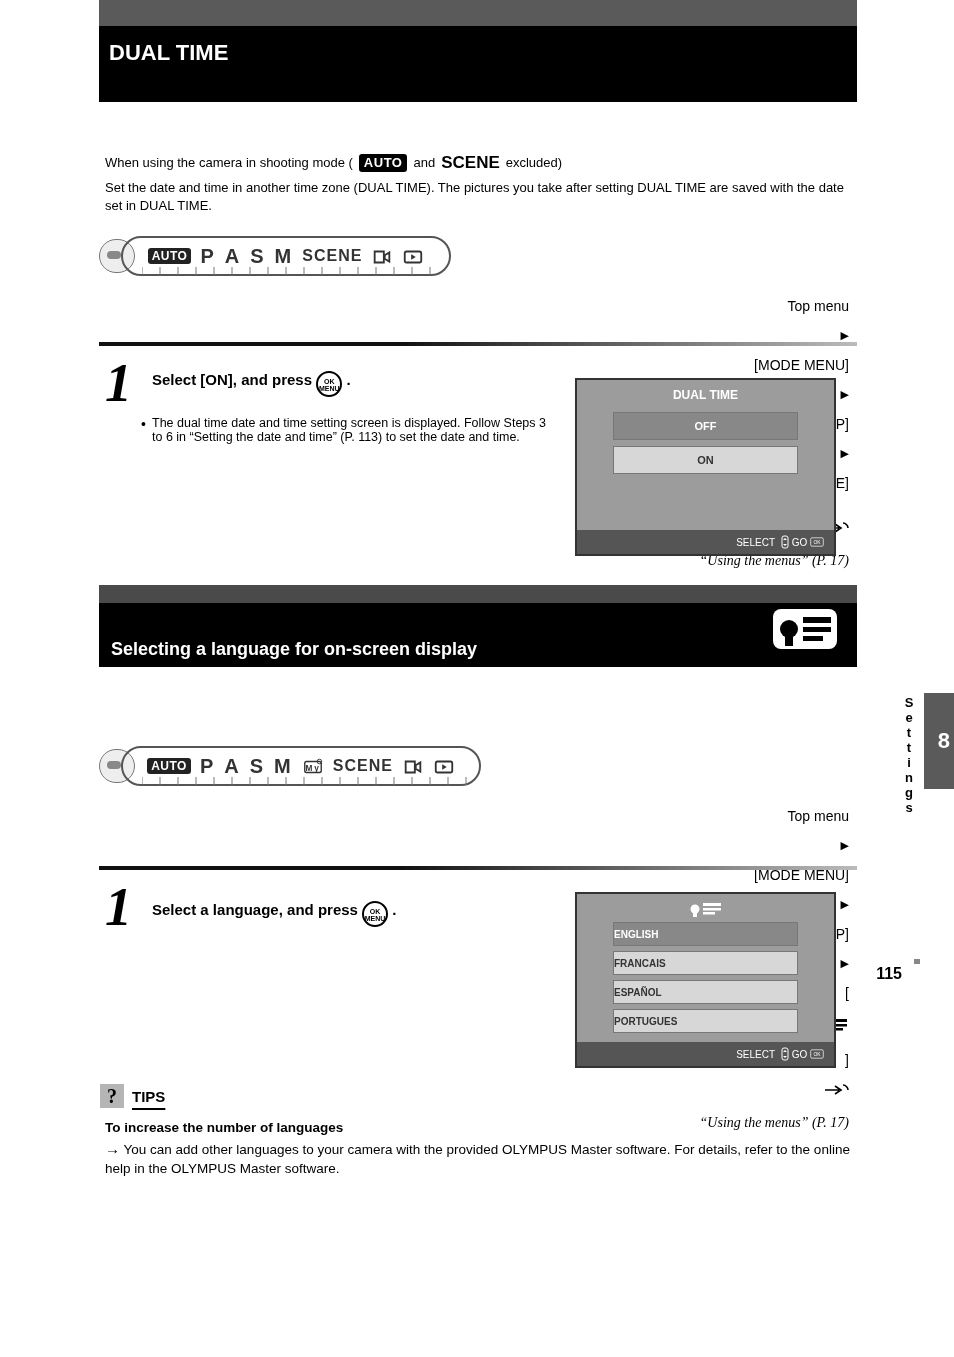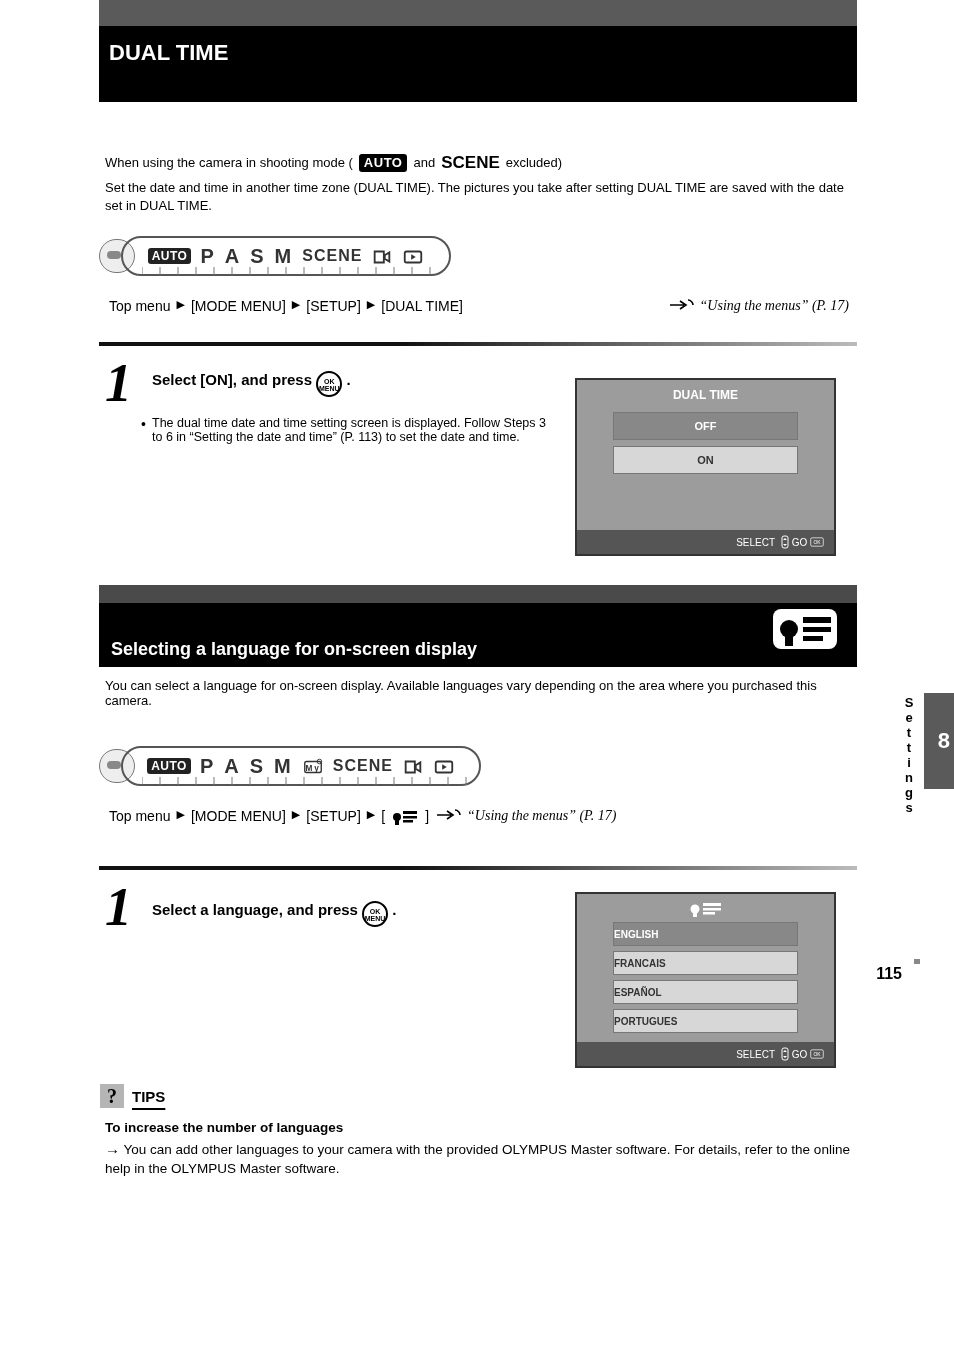--- a/index.html
+++ b/index.html
@@ -70,23 +70,24 @@
   .mode { font-family: Arial; font-weight: bold; font-size: 20px; color: #333; letter-spacing: 2px; }
   .mode.auto { background:#222; color:#fff; font-size:12px; padding:1px 4px; border-radius:3px; letter-spacing:0.5px;}
   .mode.scene { font-size: 16px; letter-spacing: 1px; }
   .dial-dot { position:absolute; left:8px; top:15px; width:14px; height:8px; background:#888; border-radius:4px;}
   .dial-rect { background:#eee; border:1px solid #777; border-radius:18px; position:absolute; left:0; top:3px; width:36px; height:34px; }
   .mode.icon svg { width:22px; height:22px; vertical-align:middle; }
 
   
   .crumb {
     position: absolute; left: 109px;
-    font-size: 14px; display: flex; align-items: flex-start; gap: 6px;
+    font-size: 14px; display: flex; align-items: flex-end; gap: 15px;
     flex-wrap: wrap;
     white-space: nowrap;
+    flex-direction: column;
   }
   .crumb.c1 { top: 298px; width: 740px; }
   .crumb.c2 { top: 808px; width: 740px; }
   .crumb .arrow { font-size: 11px; }
   .crumb .ref { font-family: serif; font-style: italic; }
   .crumb .pointer svg { width: 26px; height: 14px; }
   .hr-grad {
     position: absolute; left: 99px; width: 758px; height: 4px;
     background: linear-gradient(to right, #111 0%, #111 40%, #bbb 100%);
   }
@@ -279,21 +280,20 @@
     <svg viewBox="0 0 68 44">
           <rect x="2" y="2" width="64" height="40" rx="8" fill="#fff"></rect>
       <circle cx="18" cy="22" r="9" fill="#000"></circle>
           <rect x="14" y="29" width="8" height="10" fill="#000"></rect>
       <rect x="32" y="10" width="28" height="6" fill="#000"></rect>
           <rect x="32" y="20" width="28" height="5" fill="#000"></rect>
           <rect x="32" y="29" width="20" height="5" fill="#000"></rect>
     </svg>
   </div>
 </div>
-<div class="sec2-sub">You can select a language for on-screen display. Available languages vary depending on the area where you purchased this camera.</div>
 
 <div class="dial-wrap d2">
   <div class="dial-rect"></div>
   <div class="dial-dot"></div>
   <div class="dial-body">
     <span class="mode auto">AUTO</span>
     <span class="mode">P</span>
     <span class="mode">A</span>
     <span class="mode">S</span>
     <span class="mode">M</span>

